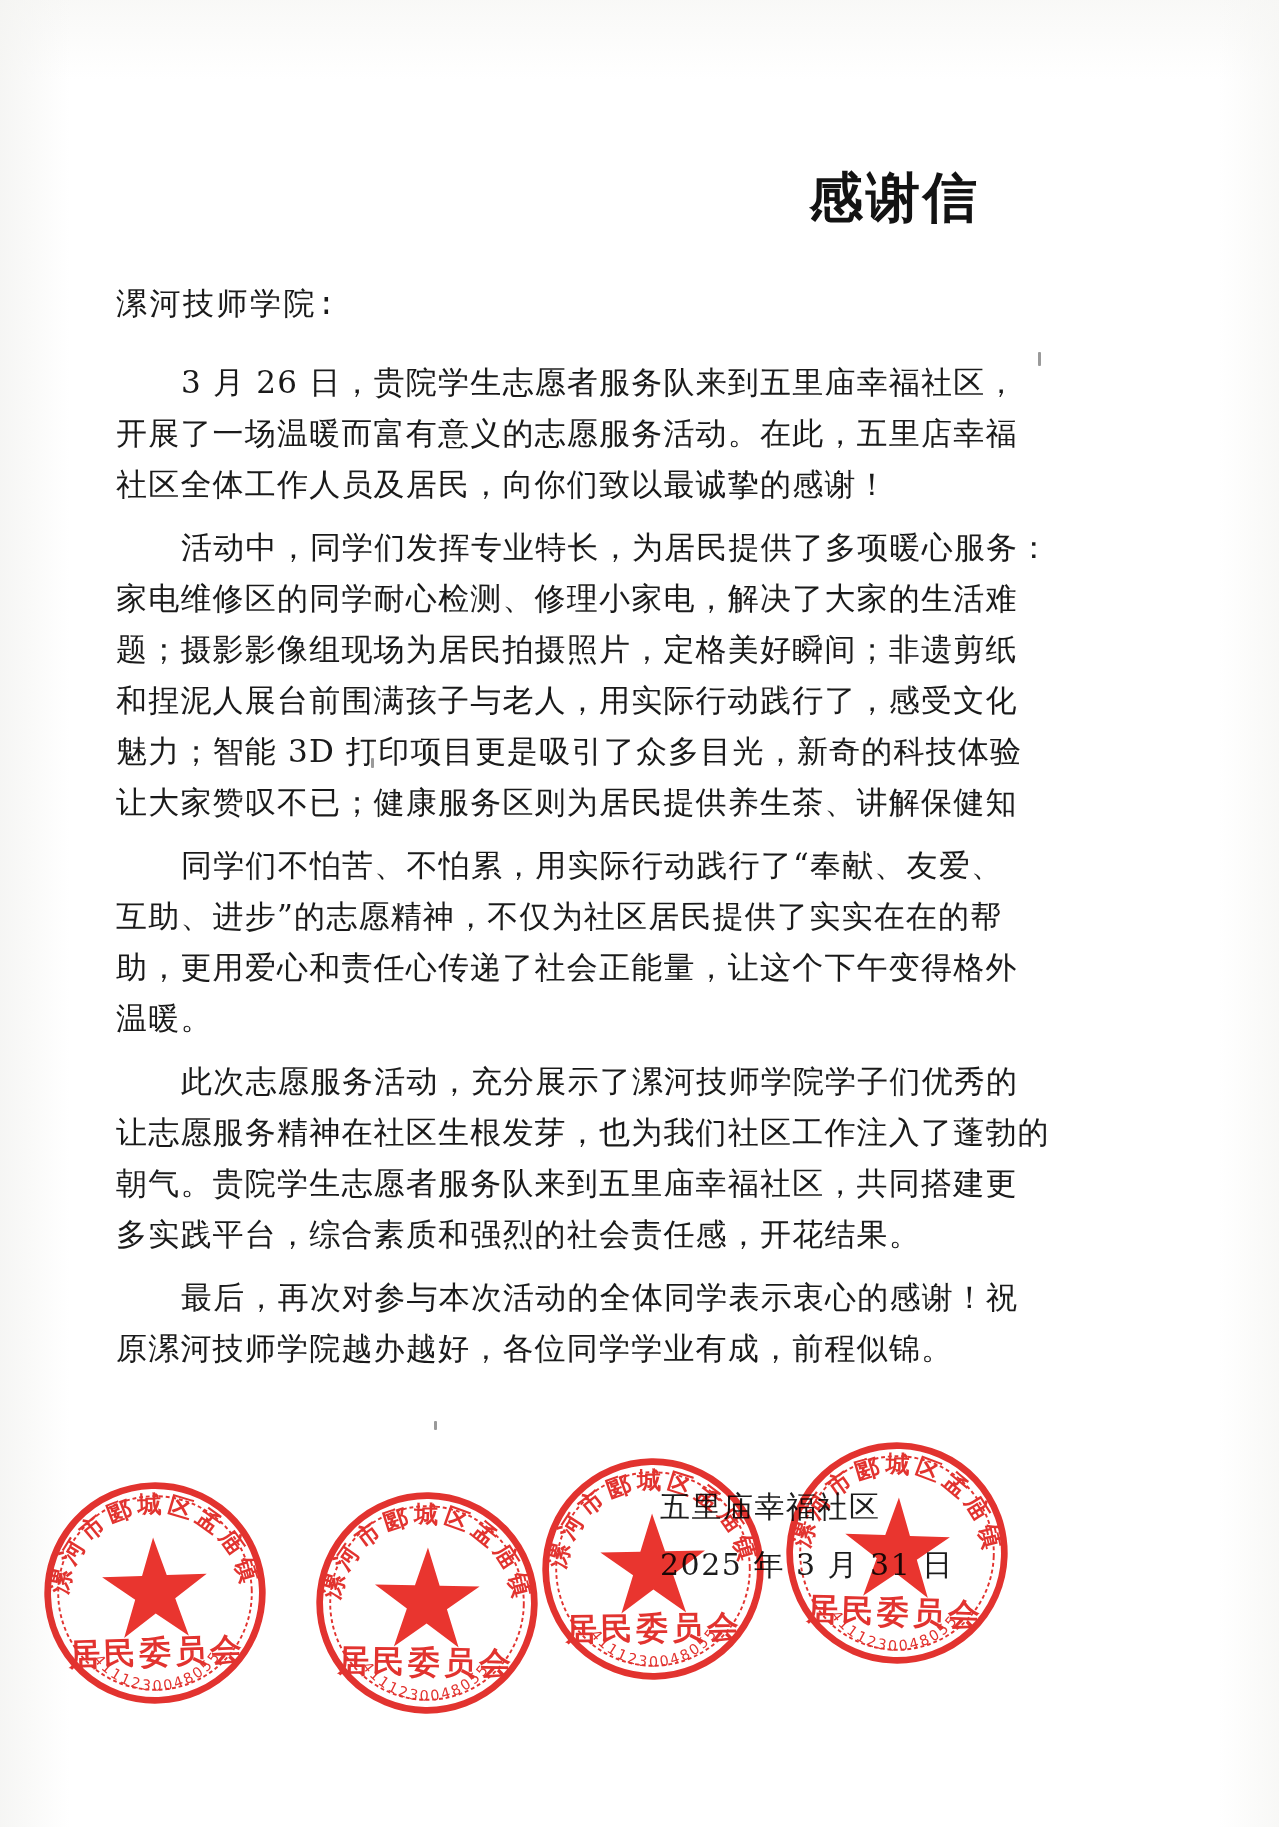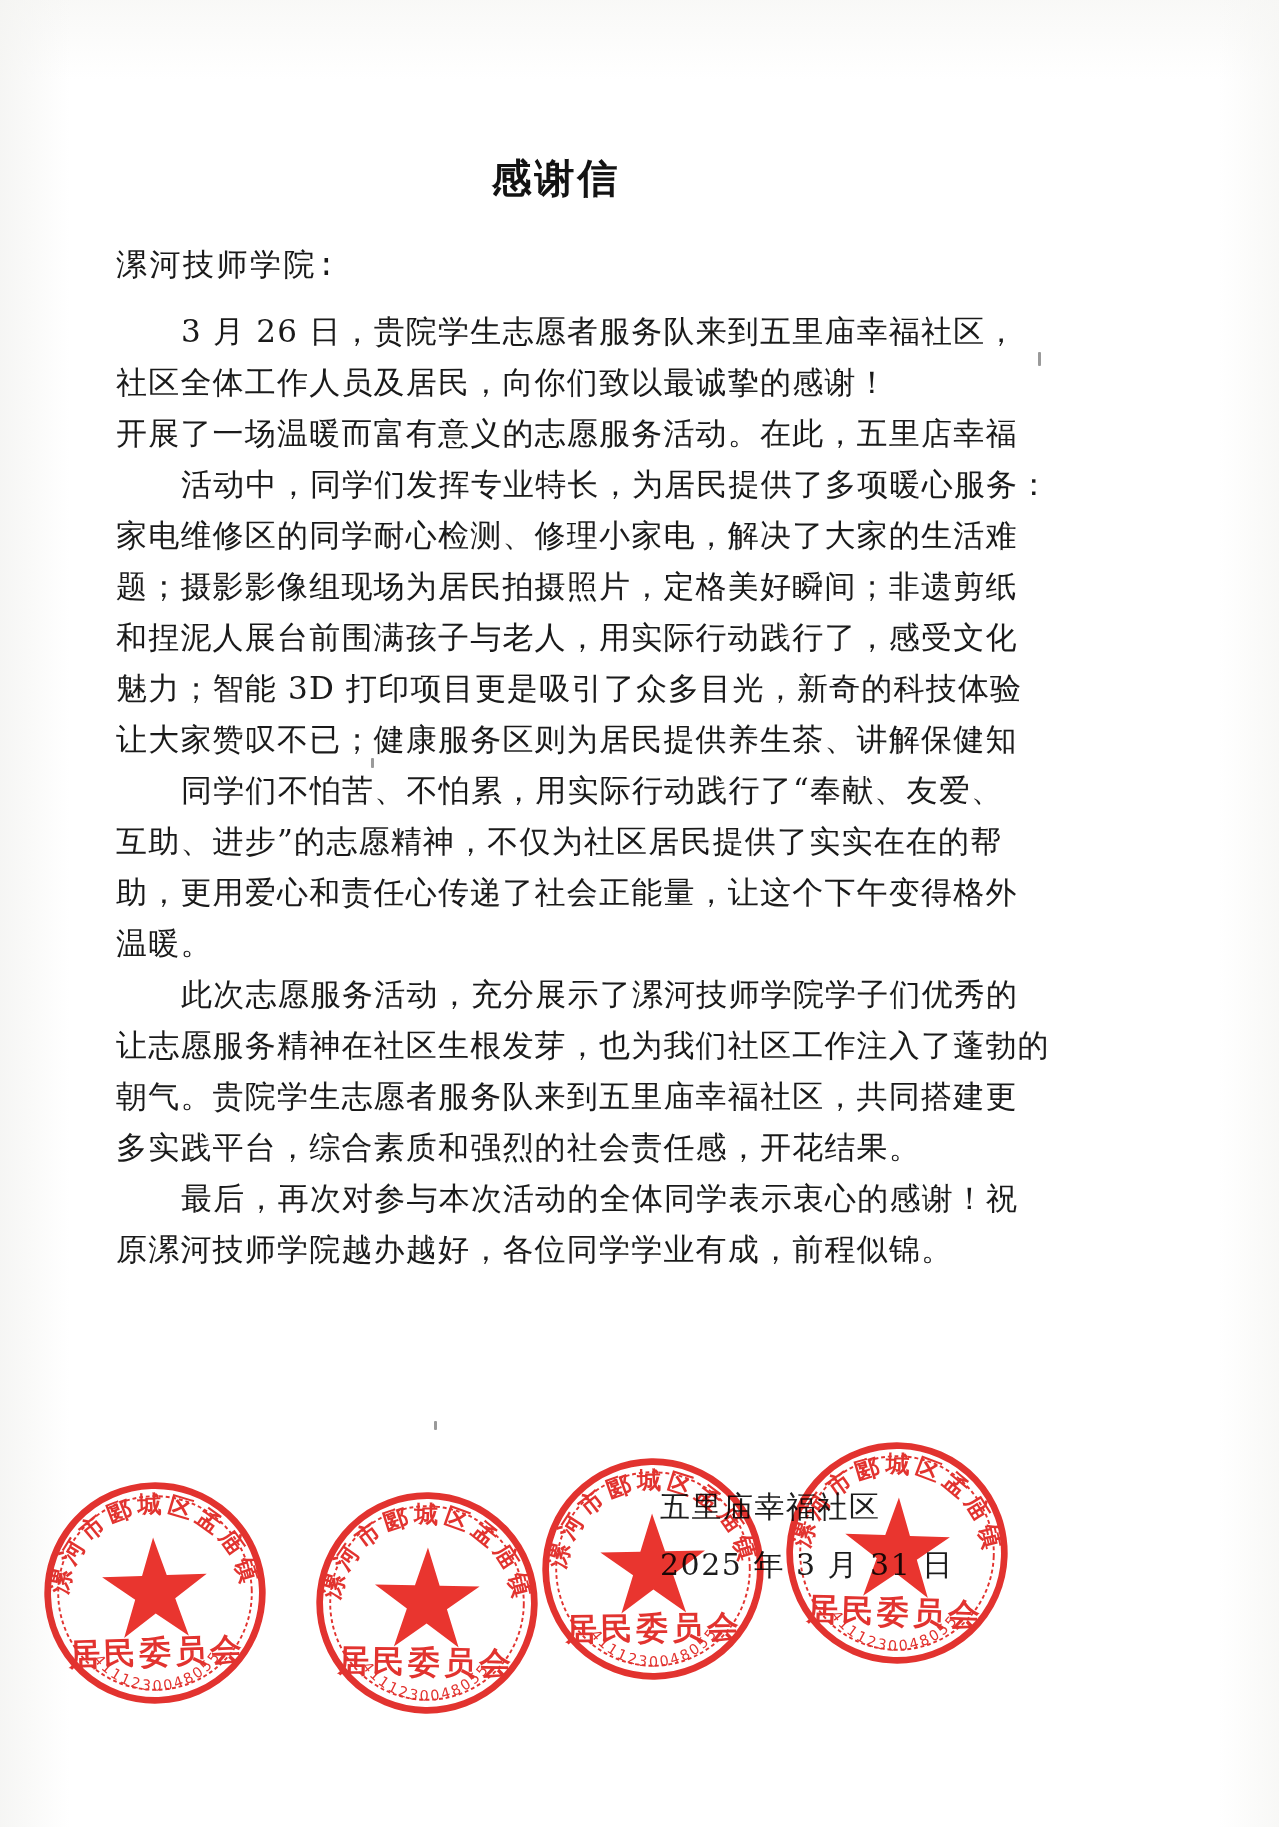--- a/index.html
+++ b/index.html
@@ -27,27 +27,27 @@
       linear-gradient(to left, rgba(246,246,244,0.8) 0px, rgba(255,255,255,0) 60px),
       linear-gradient(to bottom, rgba(247,247,245,0.8) 0px, rgba(255,255,255,0) 80px);
   }
   .doc-body {
     position: absolute;
     left: 116px;
     top: 0;
     width: 880px;
   }
   .doc-title {
-    text-align: center;
+    text-align: right;
     font-family: "DejaVu Sans", sans-serif;
     font-weight: 700;
-    font-size: 40px;
+    font-size: 54px;
     letter-spacing: 3px;
     color: #131313;
-    margin: 4px;
+    margin: 16px;
     padding-top: 152px;
     padding-bottom: 0;
     line-height: 1.1;
   }
   .salutation {
     font-family: Liberation Mono, monospace;
     font-size: 31px;
     color: #1a1a1a;
     letter-spacing: 2.5px;
     margin: 0;
@@ -63,20 +63,21 @@
     margin: 0;
     text-align: justify;
     text-justify: inter-ideograph;
   }
   .para-line {
     display: block;
     white-space: nowrap;
   }
   .indent {
     padding-left: 2.1em;
+    margin-top: 12px;
   }
   .sig-block {
     position: absolute;
     left: 660px;
     top: 1478px;
     width: 420px;
     font-family: "DejaVu Serif", serif;
     font-size: 30px;
     color: #1c1c1c;
     letter-spacing: 1.5px;
@@ -114,22 +115,22 @@
   <div class="doc-body">
 
     <h1 class="doc-title">感谢信</h1>
 
     <p class="salutation">漯河技师学院:</p>
 
     <div style="height:18px"></div>
 
     <div class="para">
       <span class="para-line indent">3 月 26 日，贵院学生志愿者服务队来到五里庙幸福社区，</span>
+      <span class="para-line">开展了一场温暖而富有意义的志愿服务活动。在此，五里店幸福</span>
       <span class="para-line">社区全体工作人员及居民，向你们致以最诚挚的感谢！</span>
-      <span class="para-line">开展了一场温暖而富有意义的志愿服务活动。在此，五里店幸福</span>
     </div>
 
     <div class="para">
       <span class="para-line indent">活动中，同学们发挥专业特长，为居民提供了多项暖心服务：</span>
       <span class="para-line">家电维修区的同学耐心检测、修理小家电，解决了大家的生活难</span>
       <span class="para-line">题；摄影影像组现场为居民拍摄照片，定格美好瞬间；非遗剪纸</span>
       <span class="para-line">和捏泥人展台前围满孩子与老人，用实际行动践行了，感受文化</span>
       <span class="para-line">魅力；智能 3D 打印项目更是吸引了众多目光，新奇的科技体验</span>
       <span class="para-line">让大家赞叹不已；健康服务区则为居民提供养生茶、讲解保健知</span>
     </div>

